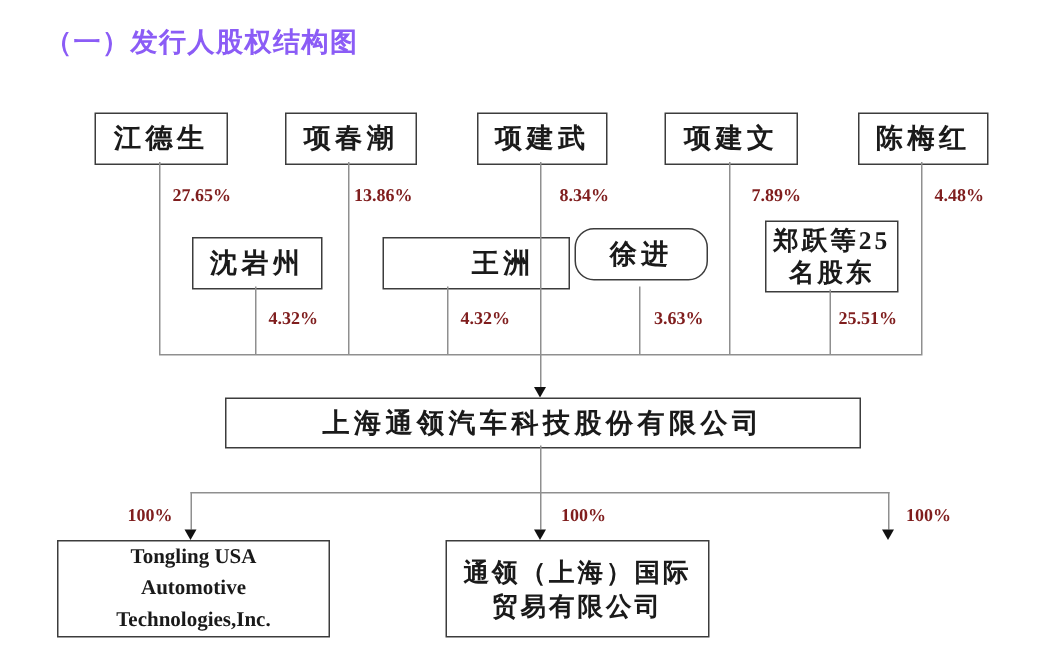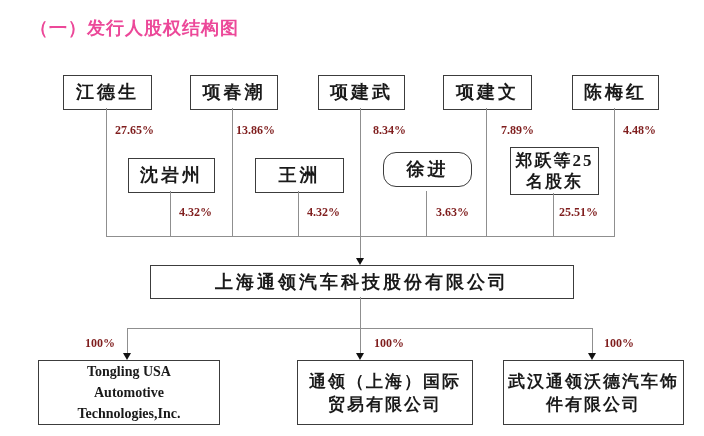--- a/index.html
+++ b/index.html
@@ -2,21 +2,21 @@
 <html><head>
 <meta charset="utf-8">
 <style>
   html,body{margin:0;padding:0;background:#ffffff;}
   #canvas{
     position:relative;width:704px;height:436px;background:#ffffff;overflow:hidden;
     font-family:"Liberation Serif", serif;color:#1a1a1a;
   }
   .title{
     position:absolute;left:30px;top:16px;
-    font:bold 18px "Liberation Sans", sans-serif;color:#ec4899;letter-spacing:1px;
+    font:bold 18px "Liberation Sans", sans-serif;color:#8b5cf6;letter-spacing:1px;
   }
   .box{
     position:absolute;border:1px solid #3c3c3c;background:#fff;
     display:flex;align-items:center;justify-content:center;text-align:center;
     font-size:18px;letter-spacing:3px;line-height:21px;white-space:pre-line;font-weight:bold;
   }
   .box.small{font-size:17px;letter-spacing:2px;}
   .box.en{font-size:14px;letter-spacing:0;line-height:21px;}
   .vline{position:absolute;width:1px;background:#8f8f8f;}
   .hline{position:absolute;height:1px;background:#8f8f8f;}
@@ -37,21 +37,21 @@
 
   <div class="title">（一）发行人股权结构图</div>
 
   <div class="box" style="left:63px;top:75px;width:87px;height:33px;">江德生</div>
   <div class="box" style="left:190px;top:75px;width:86px;height:33px;">项春潮</div>
   <div class="box" style="left:318px;top:75px;width:85px;height:33px;">项建武</div>
   <div class="box" style="left:443px;top:75px;width:87px;height:33px;">项建文</div>
   <div class="box" style="left:572px;top:75px;width:85px;height:33px;">陈梅红</div>
 
   <div class="box" style="left:128px;top:158px;width:85px;height:33px;">沈岩州</div>
-  <div class="box" style="left:255px;top:158px;width:87px;height:33px;">王洲</div>
+  <div class="box" style="left:255px;top:158px;width:87px;height:33px;padding-left:36px;">王洲</div>
   <div class="box" style="left:383px;top:152px;width:87px;height:33px;border-radius:13px;">徐进</div>
   <div class="box small" style="left:510px;top:147px;width:87px;height:46px;">郑跃等25
 名股东</div>
 
   <div class="pct" style="left:115px;top:123px;">27.65%</div>
   <div class="pct" style="left:236px;top:123px;">13.86%</div>
   <div class="pct" style="left:373px;top:123px;">8.34%</div>
   <div class="pct" style="left:501px;top:123px;">7.89%</div>
   <div class="pct" style="left:623px;top:123px;">4.48%</div>
 
@@ -88,16 +88,14 @@
 
   <div class="pct" style="left:85px;top:336px;">100%</div>
   <div class="pct" style="left:374px;top:336px;">100%</div>
   <div class="pct" style="left:604px;top:336px;">100%</div>
 
   <div class="box en" style="left:38px;top:360px;width:180px;height:63px;">Tongling USA
 Automotive
 Technologies,Inc.</div>
   <div class="box small" style="left:273px;top:360px;width:174px;height:63px;line-height:23px;margin-left:24px;">通领（上海）国际
 贸易有限公司</div>
-  <div class="box small" style="left:503px;top:360px;width:179px;height:63px;line-height:23px;">武汉通领沃德汽车饰
-件有限公司</div>
 
 </div>
 
 </body></html>

